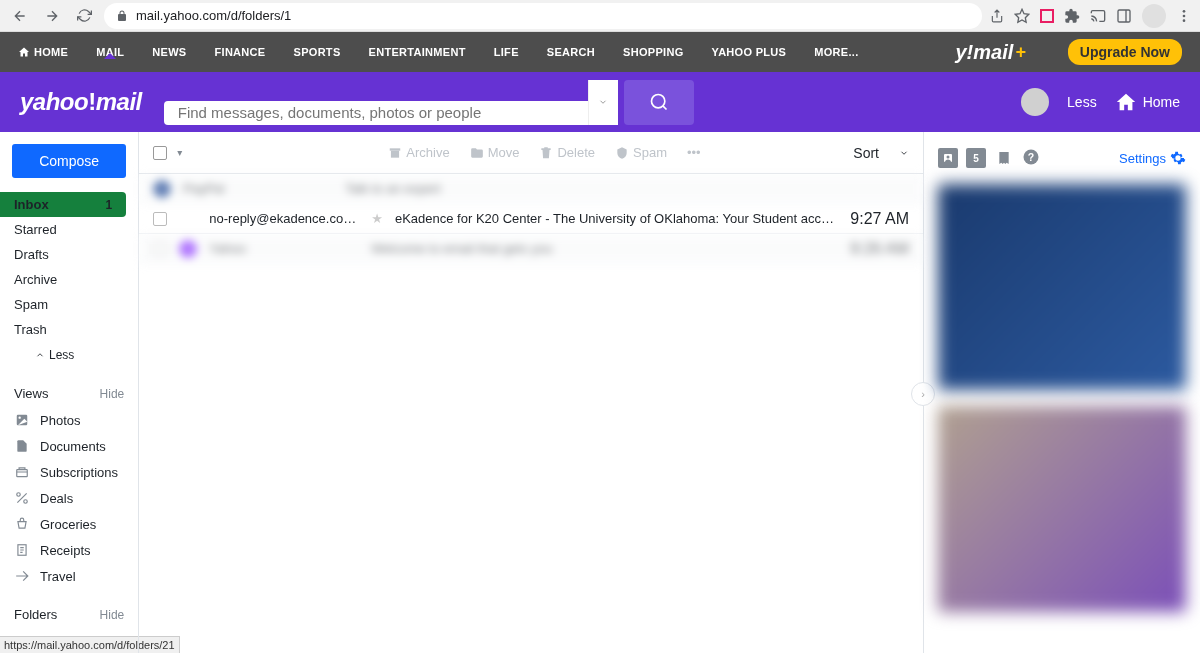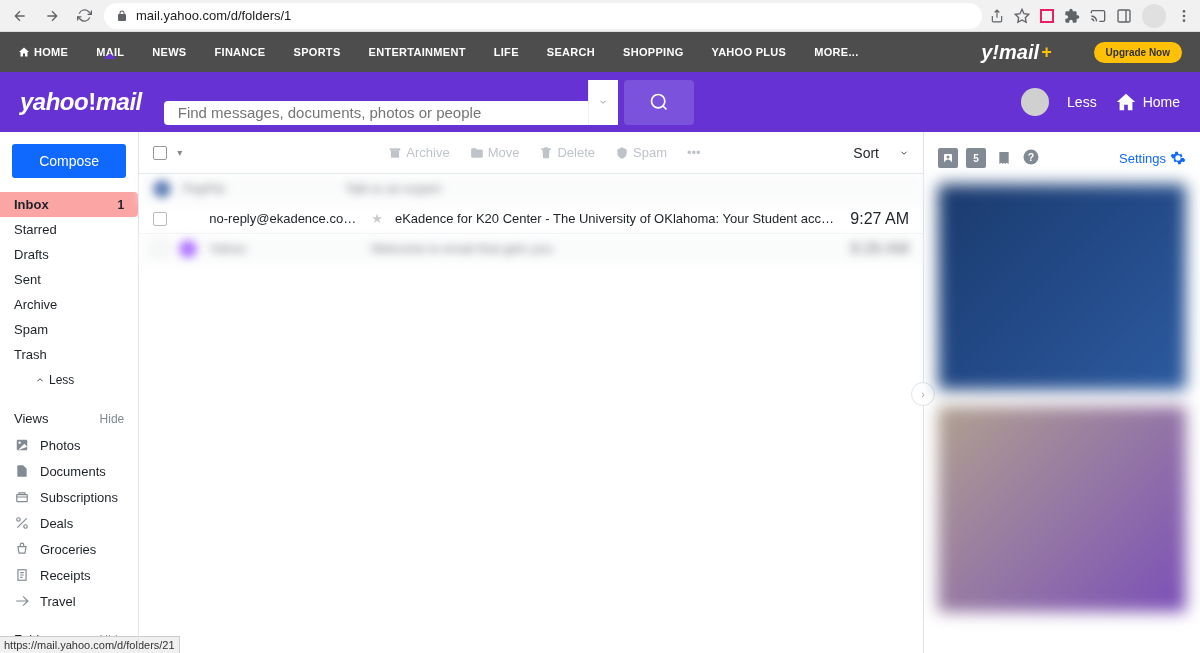--- a/index.html
+++ b/index.html
@@ -12,42 +12,42 @@
 .lock-icon { color: #5f6368; }
 .chrome-right { display: flex; align-items: center; gap: 10px; color: #5f6368; }
 .ext-square { width: 14px; height: 14px; border: 2px solid #e91e63; }
 .avatar-circle { width: 24px; height: 24px; border-radius: 50%; background: #e0e0e0; }
 
 
 .yahoo-nav { height: 40px; background: #4d4d4d; display: flex; align-items: center; padding: 0 18px; gap: 28px; position: relative; }
 .yahoo-nav a { color: #fff; font-size: 11px; font-weight: 600; letter-spacing: 0.3px; text-decoration: none; display:flex; align-items:center; gap:4px;}
 .yahoo-nav .active-indicator { position: absolute; bottom: -1px; left: 0; width: 0; height: 0; border-left: 6px solid transparent; border-right: 6px solid transparent; border-bottom: 6px solid #6632d3; }
 .ymail-plus { margin-left: auto; color:#fff; font-size:20px; font-weight:700; font-style:italic; display:flex; align-items:center;}
-.upgrade-btn { background: #ffc107; color: #333; font-size: 10px; font-weight: 600; padding: 5px 12px; border-radius: 12px; margin-left: 14px; cursor:pointer; border:none;}
+.upgrade-btn { background: #ffc107; color: #333; font-size: 14px; font-weight: 600; padding: 5px 12px; border-radius: 12px; margin-left: 14px; cursor:pointer; border:none;}
 
 
 .mail-header { height: 60px; background: #6632d3; display: flex; align-items: center; padding: 0 20px; gap: 22px; }
 .logo { color: #fff; font-size: 24px; font-weight: 700; font-style: italic; letter-spacing: -0.5px; }
 .logo .slash { font-style: normal; }
 .search-wrap { display: flex; flex: 0 0 530px; }
 .search-input { flex: 1; height: 24px; border: none; border-radius: 4px 0 0 4px; padding: 0 14px; font-size: 15px; color: #333; margin-top: 21px; }
 .search-dd { width: 30px; background: #fff; border-left: 1px solid #eee; display:flex; align-items:center; justify-content:center; color:#888;}
 .search-btn { width: 70px; background: #7a52dc; border: none; border-radius: 4px; margin-left: 6px; color: #fff; display: flex; align-items: center; justify-content: center; cursor:pointer;}
 .header-right { margin-left: auto; display: flex; align-items: center; gap: 18px; color: #fff; font-size: 14px; }
 .user-avatar { width: 28px; height: 28px; border-radius: 50%; background: #d0d0d0; }
 .home-link { display:flex; align-items:center; gap:6px; font-weight:500;}
 
 
 .main { display: flex; height: calc(653px - 32px - 40px - 60px); }
 
 
 .sidebar { width: 168px; padding: 12px 0 0 0; display: flex; flex-direction: column; font-size: 13px; color: #1d2228; position:relative;}
 .compose-btn { margin: 0 12px 14px 12px; background: #0f69ff; color: #fff; border: none; height: 34px; border-radius: 3px; font-size: 14px; cursor:pointer;}
 .folder { padding: 5px 14px; display: flex; align-items: center; justify-content: space-between; cursor:pointer;}
-.folder.active { background: #fca5a5; font-weight: 700; border-radius: 0 4px 4px 0; margin-right:0;}
+.folder.active { background: #15803d; font-weight: 700; border-radius: 0 4px 4px 0; margin-right:12px;}
 .folder .count { font-weight: 700; font-size: 12px;}
 .less { padding: 6px 14px; display:flex; align-items:center; gap:4px; color:#1d2228; cursor:pointer; font-size:12px;margin-left:21px;}
 .section-hd { padding: 18px 14px 6px 14px; display: flex; justify-content: space-between; align-items: center; font-size: 13px; color: #1d2228;}
 .section-hd .hide { color: #828a93; font-size: 12px; cursor:pointer;}
 .view-item { padding: 5px 14px; display: flex; align-items: center; gap: 10px; color: #1d2228; cursor:pointer;}
 .view-item .vicon { width:16px; height:16px; color:#828a93; display:flex; align-items:center; justify-content:center;}
 .status-bar { position: absolute; bottom: 0; left: 0; background: #f0f0f0; border: 1px solid #ccc; padding: 2px 4px; font-size: 11px; color: #333; border-bottom:none; border-left:none;}
 
 
 .msg-area { flex: 1; border-left: 1px solid #e0e4e9; border-right: 1px solid #e0e4e9; display: flex; flex-direction: column; position:relative;}
@@ -209,23 +209,20 @@
       <span>Inbox</span>
       <span class="count">1</span>
     </div>
     <div class="folder">
         <span>Starred</span>
       </div>
     <div class="folder">
         <span>Drafts</span>
       </div>
     <div class="folder">
-        <span>Sent</span>
-      </div>
-    <div class="folder">
         <span>Archive</span>
       </div>
     <div class="folder">
         <span>Spam</span>
       </div>
     <div class="folder">
         <span>Trash</span>
       </div>
     <div class="less">
         <svg width="10" height="10" viewBox="0 0 24 24" fill="none" stroke="currentColor" stroke-width="2">

